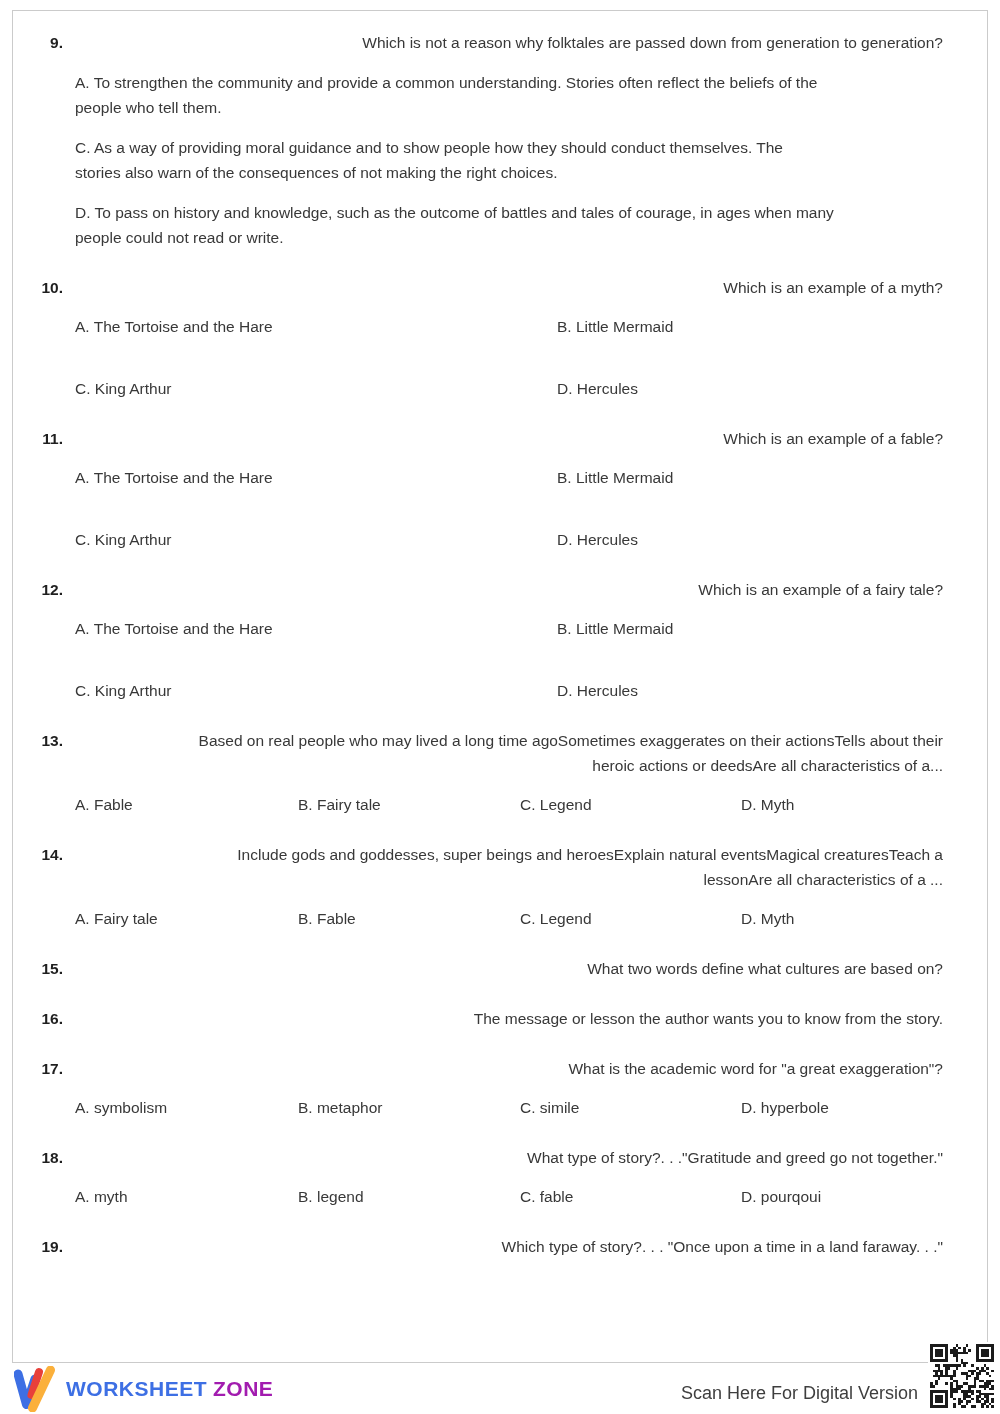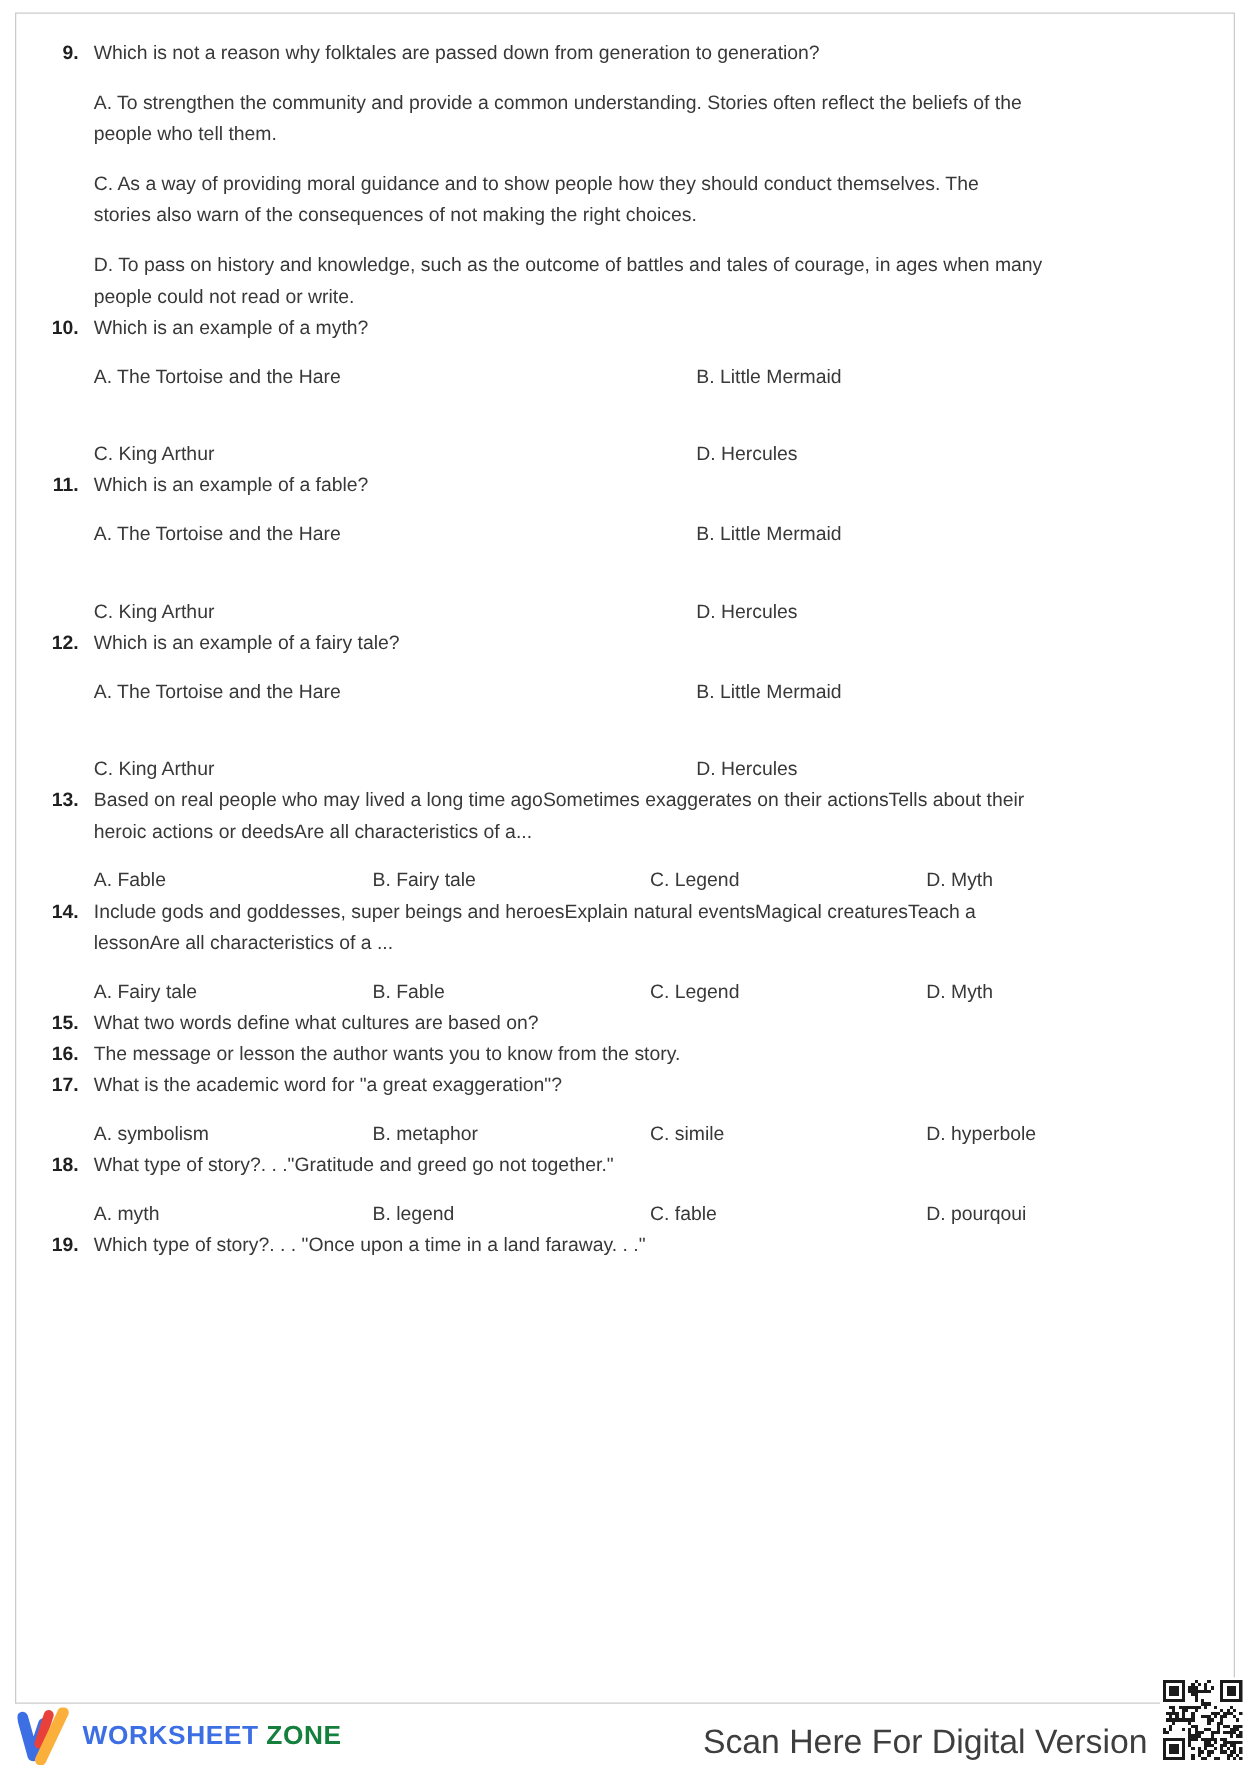--- a/index.html
+++ b/index.html
@@ -5,36 +5,36 @@
   html,body{margin:0;padding:0;}
   body{
     width:1000px;height:1414px;position:relative;background:#ffffff;
     font-family:"Liberation Sans", sans-serif;color:#383838;overflow:hidden;
   }
   .content-box{
     position:absolute;left:12px;top:10px;width:976px;height:1353px;
     border:1px solid #cbcbcb;box-sizing:border-box;
     padding:19px 44px 0 16px;background:#ffffff;
   }
-  .q{display:flex;font-size:15.5px;line-height:25px;}
+  .q{display:flex;margin-top:25px;font-size:15.5px;line-height:25px;}
   .q:first-child{margin-top:0;}
   .q-num{flex:0 0 34px;width:34px;text-align:right;font-weight:700;color:#1f1f1f;margin-right:12px;}
   .q-body{flex:1;min-width:0;}
-  .q-text{white-space:pre-line;}
+  .q-text{white-space:pre-line;text-align:right;}
   .opt{white-space:pre-line;}
   .opts-stack .opt{margin-top:15px;}
   .opts-2{display:grid;grid-template-columns:445px 1fr;row-gap:16px;margin-top:14px;gap:37px;}
   .opts-4{display:grid;grid-template-columns:223px 222px 221px 1fr;row-gap:12px;margin-top:14px;}
   .footer-logo{position:absolute;left:14px;top:1366px;height:46px;display:flex;align-items:center;}
   .logo-mark{width:44px;height:46px;display:block;}
   .logo-text{margin-left:8px;font-size:21px;font-weight:700;letter-spacing:0.5px;white-space:nowrap;}
   .logo-text .blue{color:#3D6FE4;}
-  .logo-text .orange{color:#15803d;margin-left:6px;}
+  .logo-text .orange{color:#a21caf;margin-left:6px;}
   .scan-text{
-    position:absolute;right:82px;top:1376px;font-size:27px;line-height:34px;
+    position:absolute;right:82px;top:1376px;font-size:18px;line-height:34px;
     color:#3e3e3e;font-weight:500;white-space:nowrap;
   }
   .qr{
     position:absolute;right:4px;top:1342px;width:68px;height:68px;
     background:#ffffff;box-sizing:border-box;padding:2px;z-index:5;
   }
   .qr svg{display:block;width:64px;height:64px;}
 </style>
 </head>
 <body>

